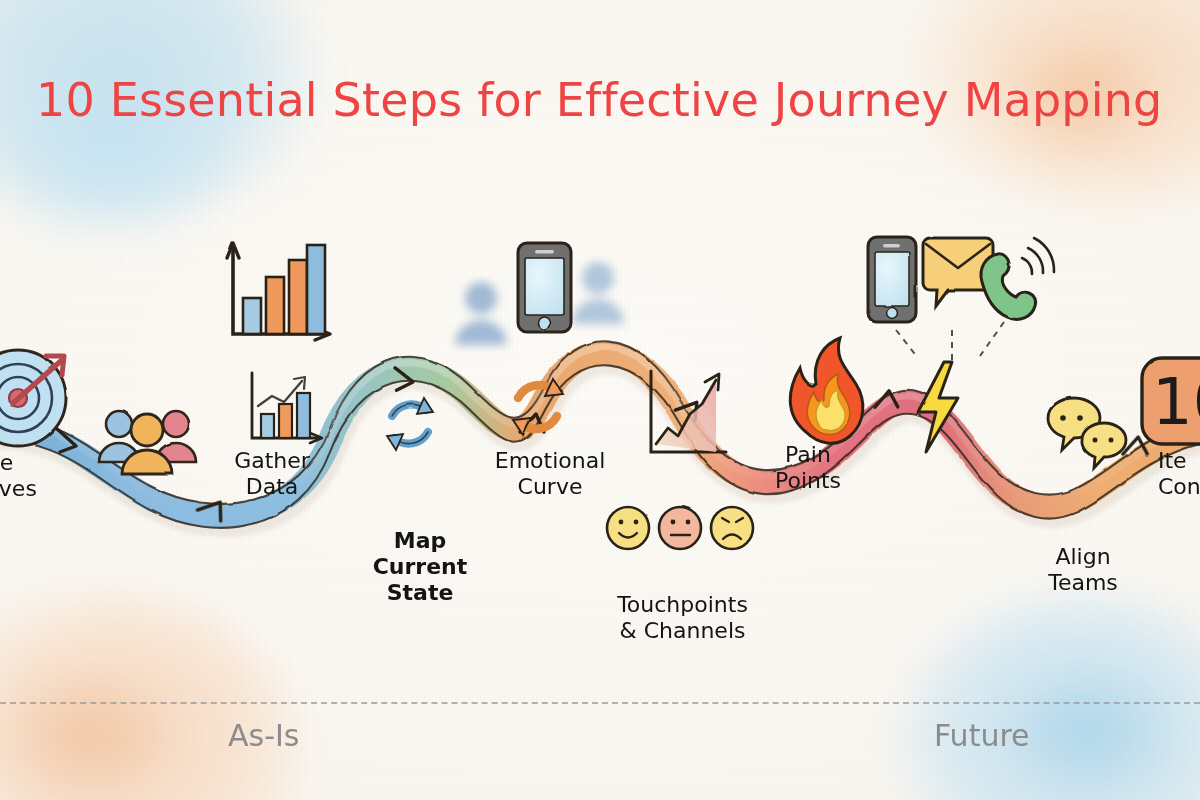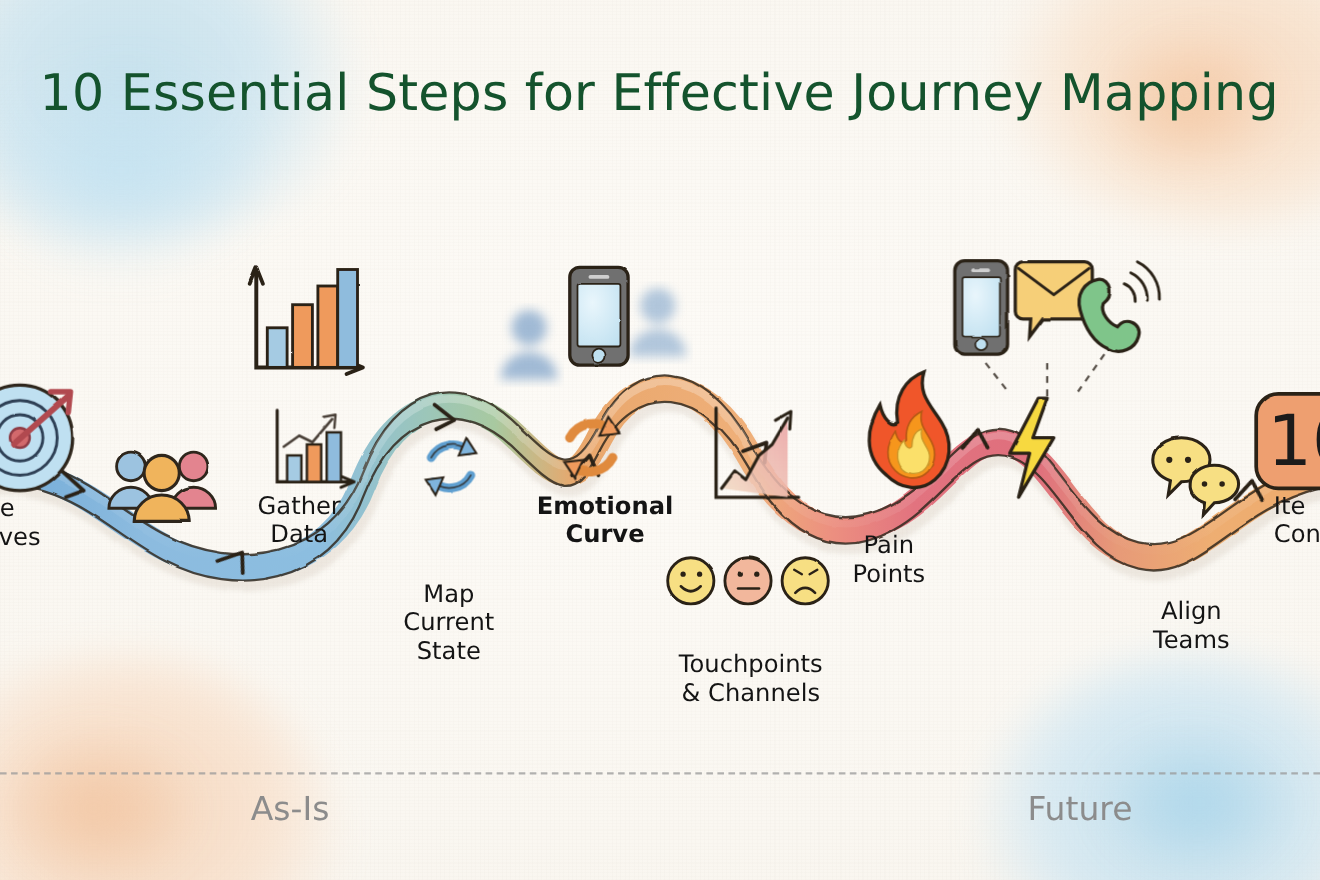--- a/index.html
+++ b/index.html
@@ -45,22 +45,22 @@
     border-radius:50%;}
   .w-br{right:-110px;bottom:-110px;width:420px;height:320px;
     background:radial-gradient(60% 65% at 45% 45%, #a8d5ec 0%, #c4e2f3 50%, rgba(205,230,244,0) 80%);
     border-radius:45% 55% 55% 45%/50% 50% 50% 50%;}
   .w-br2{right:-10px;bottom:-20px;width:240px;height:180px;
     background:radial-gradient(55% 55% at 50% 50%, #9fd1ea 0%, rgba(200,228,243,0) 72%);
     border-radius:50%;}
 
   
   .title{
-    position:absolute;left:36px;top:60px;width:1140px;
-    font-size:46px;line-height:1.05;color:#14532d;letter-spacing:.2px;
+    position:absolute;left:36px;top:76px;width:1140px;
+    font-size:46px;line-height:1.05;color:#ef4444;letter-spacing:.2px;
     font-family:"DejaVu Sans","Liberation Sans",sans-serif;
     font-weight:400;
   }
 
   
   .steplabel{
     position:absolute;color:#141414;font-size:22px;line-height:1.18;
     text-align:center;white-space:pre-line;
     font-family:"DejaVu Sans","Liberation Sans",sans-serif;
   }
@@ -353,31 +353,31 @@
 
   <div class="title">10 Essential Steps for Effective Journey Mapping</div>
 
   <div class="steplabel" style="left:-28px;top:450px;width:130px;text-align:left;">fine
 ctives</div>
 
 
   <div class="steplabel" style="left:212px;top:448px;width:120px;">Gather
 Data</div>
 
-  <div class="steplabel" style="left:348px;top:528px;width:120px;">Map
+  <div class="steplabel" style="left:360px;top:528px;width:120px;font-weight:bold;">Map
 Current
 State</div>
 
-  <div class="steplabel" style="left:480px;top:448px;width:140px;font-weight:bold;">Emotional
+  <div class="steplabel" style="left:480px;top:448px;width:140px;">Emotional
 Curve</div>
 
   <div class="steplabel" style="left:600px;top:592px;width:165px;text-align:center;">Touchpoints
 &amp; Channels</div>
 
-  <div class="steplabel" style="left:758px;top:484px;width:100px;">Pain
+  <div class="steplabel" style="left:758px;top:442px;width:100px;">Pain
 Points</div>
 
 
   <div class="steplabel" style="left:1028px;top:544px;width:110px;">Align
 Teams</div>
 
   <div class="steplabel" style="left:1158px;top:448px;width:120px;text-align:left;">Ite
 Contin</div>
 
   <div class="axis-line"></div>

